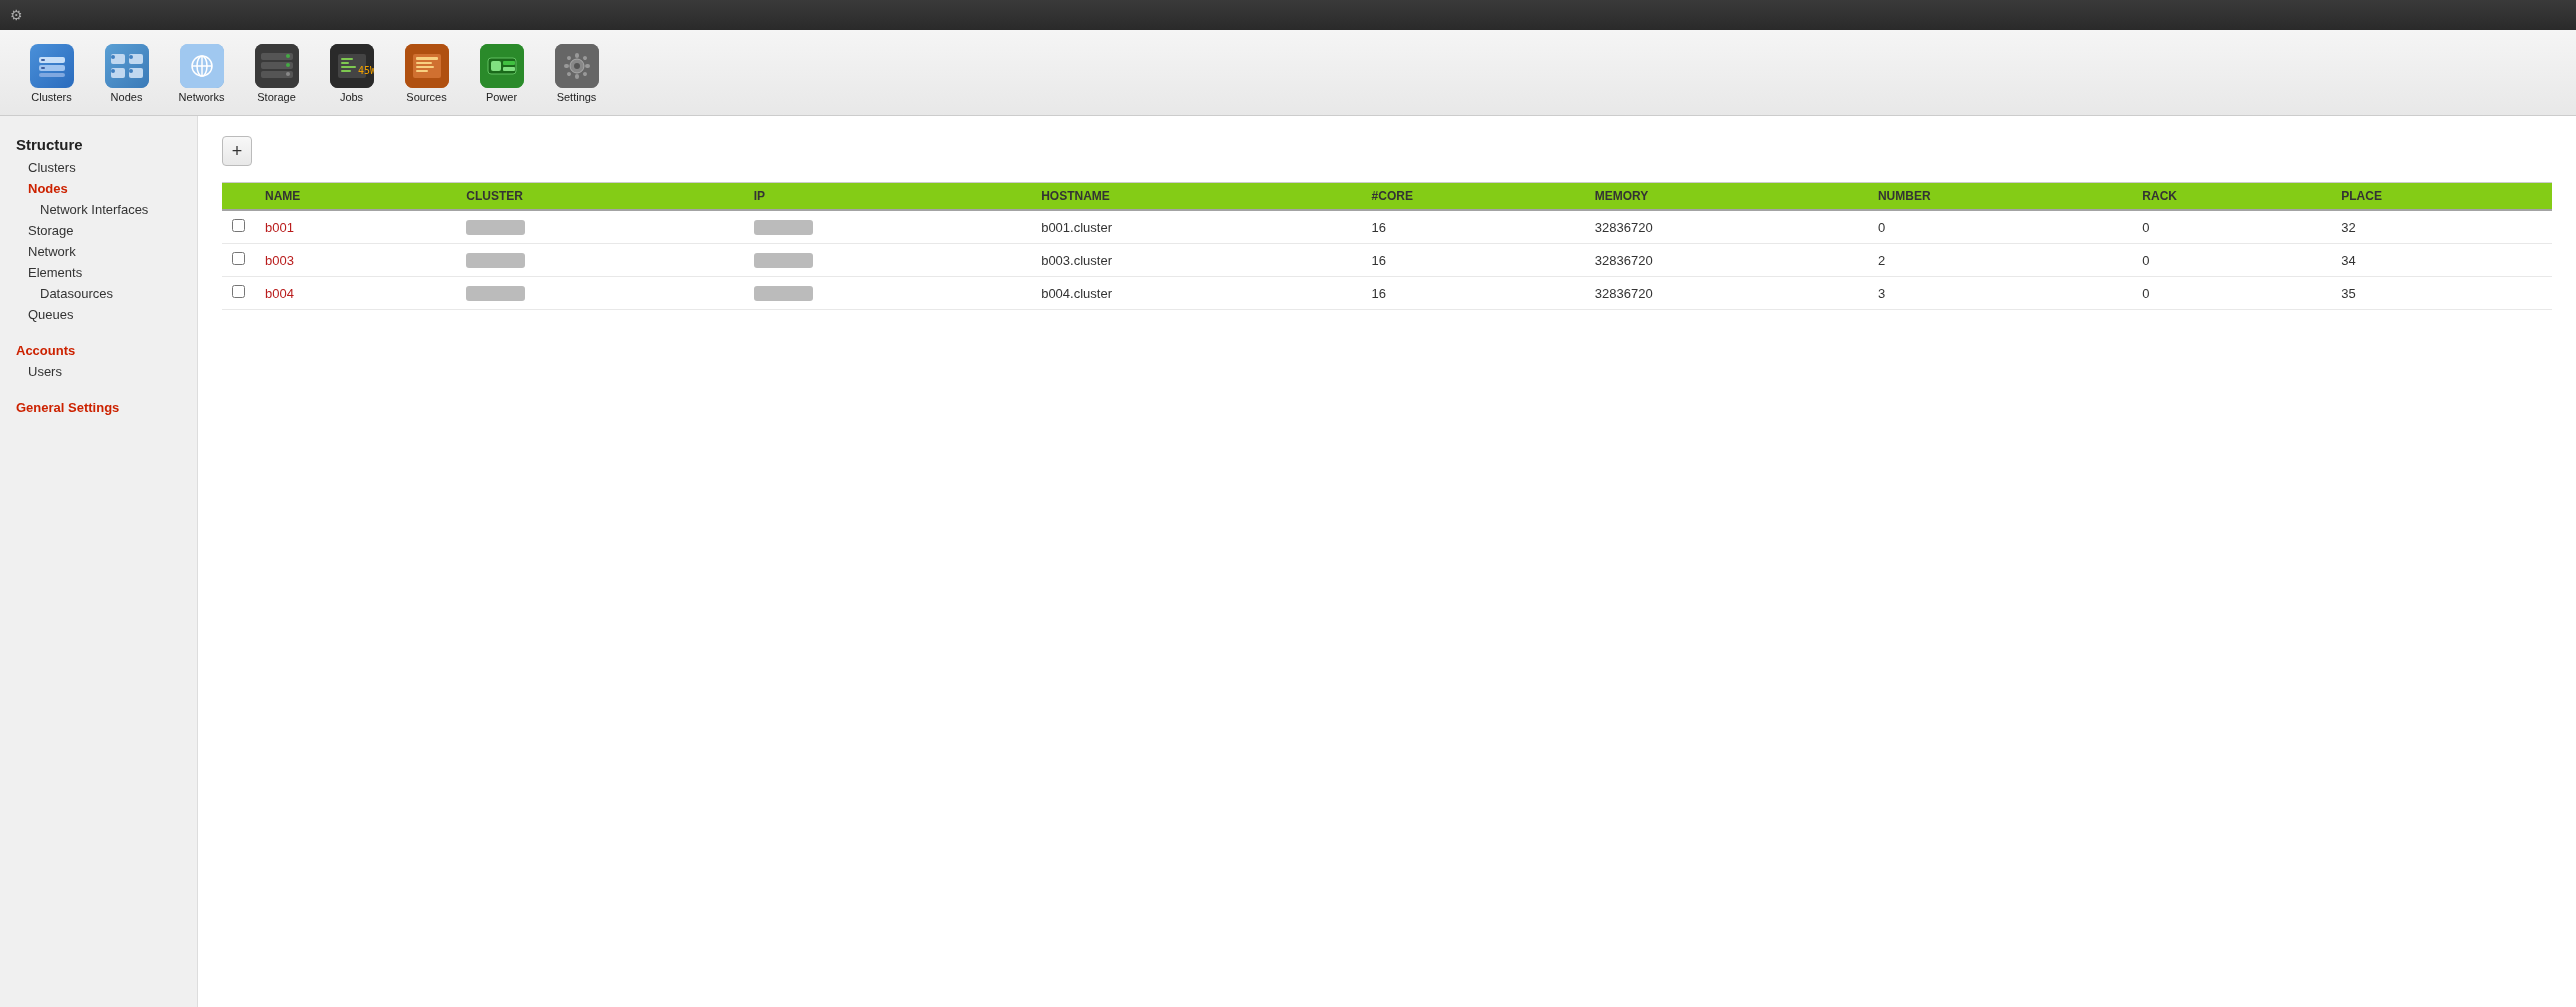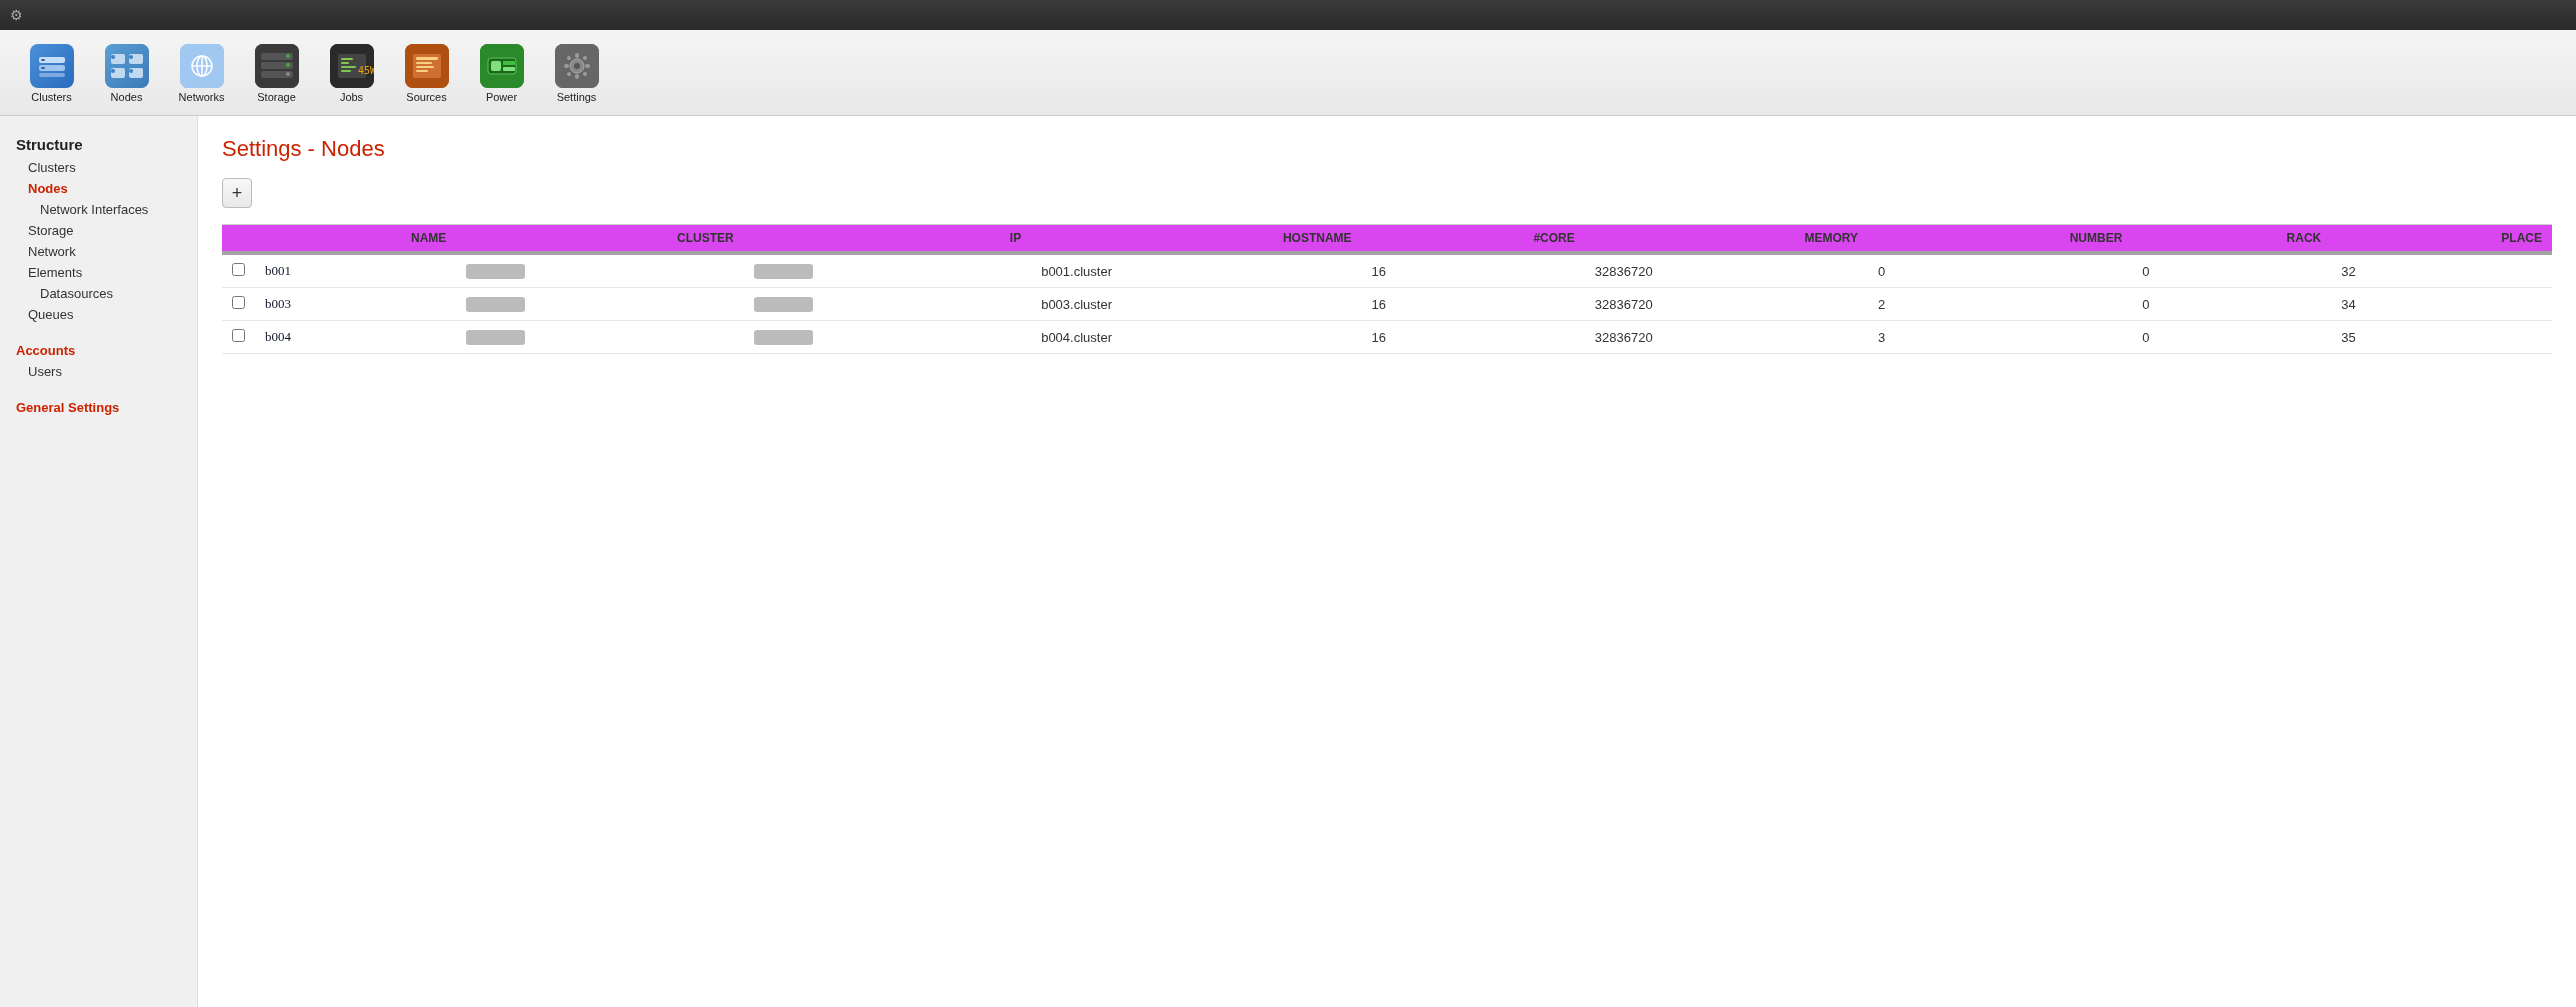--- a/index.html
+++ b/index.html
@@ -168,39 +168,38 @@
       margin-bottom: 16px;
     }
 
     
     .data-table {
       width: 100%;
       border-collapse: collapse;
       font-size: 13px;
     }
     .data-table th {
-      text-align: right;
+      text-align: left;
       padding: 6px 10px;
-      border-bottom: 4px solid #a3a3a3;
+      border-bottom: 2px solid #a3a3a3;
       border-top: 1px solid #ccc;
       color: #333;
       font-weight: 600;
       font-size: 12px;
-      background: #d946ef;
+      background: #84cc16;
     }
     .data-table td {
       padding: 8px 10px;
       border-bottom: 1px solid #e8e8e8;
       color: #333;
     }
     .data-table .name-link {
-      color: #0f172a;
+      color: #b91c1c;
       cursor: pointer;
       text-decoration: none;
-      font-family: Liberation Serif, serif;
     }
     .data-table .blurred {
       color: transparent;
       background: #bbb;
       border-radius: 3px;
       user-select: none;
       display: inline-block;
       min-width: 59px;
     }
     .checkbox-col { width: 24px; }
@@ -376,21 +375,20 @@
     <div class="sidebar-item red">Accounts</div>
     <div class="sidebar-item indent1">Users</div>
 
     <br>
     <div class="sidebar-item red">General Settings</div>
 
   </div>
 
   <div class="content">
 
-    <h1 class="page-title">Settings - Nodes</h1>
 
     <button class="add-button">+</button>
 
     <table class="data-table">
       <thead>
         <tr>
           <th class="checkbox-col"></th>
           <th>NAME</th>
           <th>CLUSTER</th>
           <th>IP</th>

